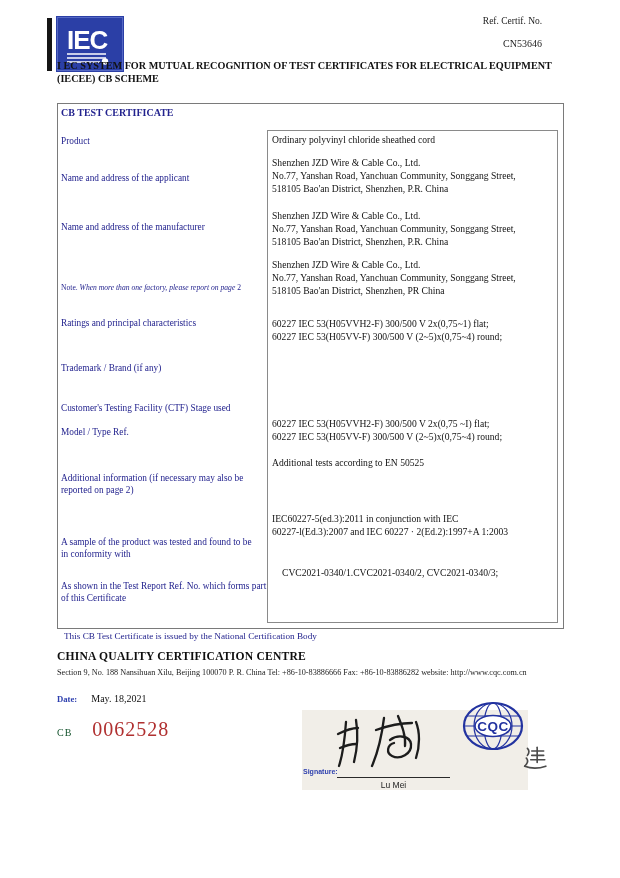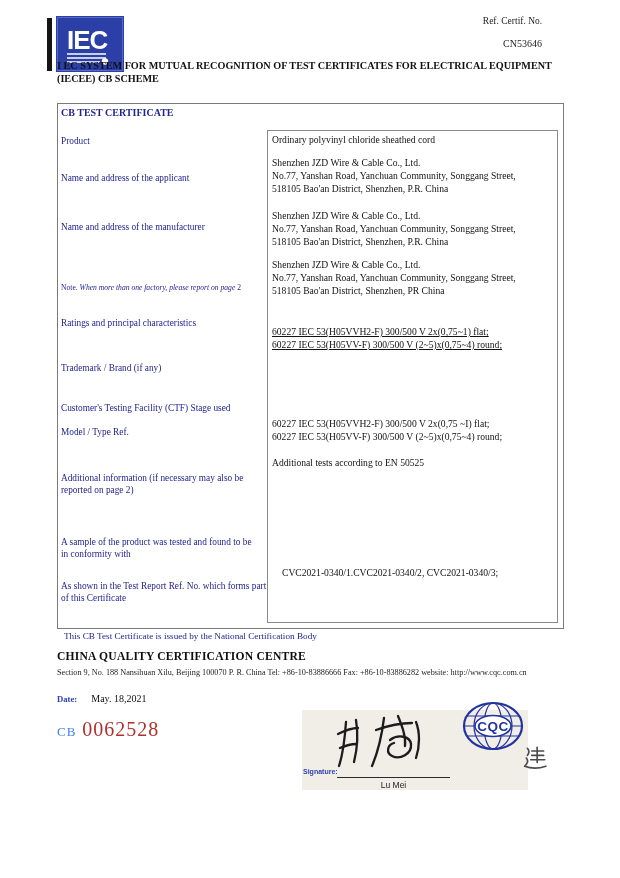--- a/index.html
+++ b/index.html
@@ -26,38 +26,38 @@
 
   .lbl { position:absolute; left:61px; width:200px; color:#23238e; font-size:9.3px; line-height:11.5px; }
   .val { position:absolute; left:272px; width:280px; color:#121212; font-size:9.6px; line-height:13px; white-space:pre-line; }
 
   .lbl-product      { top:136px; }   .val-product      { top:133px; }
   .lbl-applicant    { top:173px; }   .val-applicant    { top:156px; }
   .lbl-manufacturer { top:222px; }   .val-manufacturer { top:209px; }
   .lbl-factory      { top:267px; }   .val-factory      { top:258px; }
   .factory-note     { position:absolute; left:61px; top:283px; width:220px; color:#23238e; font-size:7.6px; }
   .factory-note .it { font-style:italic; }
-  .lbl-ratings      { top:318px; }   .val-ratings      { top:325px;text-decoration:underline; }
+  .lbl-ratings      { top:318px; }   .val-ratings      { top:317px; }
   .lbl-trademark    { top:363px; }
   .lbl-ctf          { top:403px; }
   .lbl-model        { top:427px; }   .val-model        { top:417px; }
   .lbl-additional   { top:461px; width:208px;margin-top:12px; }  .val-additional { top:456px; }
   .lbl-conformity   { top:537px; }   .val-conformity   { top:512px; }
   .lbl-testreport   { top:581px; width:206px; }  .val-testreport { top:566px; padding-left:10px; }
 
   .footer-note { left:64px; top:631px; font-size:9.2px; color:#23238e; }
 
   
   .issuer-name    { left:57px; top:650px; font-size:11.6px; font-weight:bold; letter-spacing:0.2px; color:#0f0f0f; }
   .issuer-address { left:57px; top:668px; width:545px; font-size:8.2px; color:#1c1c1c; }
   .date-row   { left:57px; top:693px; display:flex; align-items:baseline;text-align:center; }
   .date-label { color:#2d3fae; font-size:8.7px; font-weight:bold; margin-right:14px; }
   .date-value { color:#111; font-size:10px; }
   .cb-row    { left:57px; top:718px; display:flex; align-items:baseline; }
-  .cb-prefix { color:#3b82f6; font-size:13px; margin-right:6px; letter-spacing:1px; }
+  .cb-prefix { color:#14532d; font-size:10px; margin-right:20px; letter-spacing:1px; }
   .cb-number { color:#b03030; font-size:20px; letter-spacing:1px; }
 
   
   .sig-patch { left:302px; top:710px; width:226px; height:80px; background:#f1eee8; }
   .sig-handwriting { left:332px; top:712px; width:122px; height:60px; }
   .sig-label { left:303px; top:768px; font-family:"Liberation Sans", sans-serif; font-size:7px; font-weight:bold; color:#2d3fae; }
   .sig-line  { left:337px; top:777px; width:113px; height:1px; background:#2a2a2a; }
   .sig-name  { left:340px; top:780px; width:107px; text-align:center; font-family:"Liberation Sans", sans-serif; font-size:8.5px; color:#222; }
   .cqc-logo  { left:462px; top:700px; width:62px; height:57px; }
   .jian-stamp{ left:522px; top:744px; width:26px; height:26px; }
@@ -119,20 +119,22 @@
   <div class="lbl lbl-trademark">Trademark / Brand (if any)</div>
 
   <div class="lbl lbl-model">Model / Type Ref.</div>
   <div class="val val-model">60227 IEC 53(H05VVH2-F) 300/500 V 2x(0,75 ~I) flat;
 60227 IEC 53(H05VV-F) 300/500 V (2~5)x(0,75~4) round;</div>
 
   <div class="lbl lbl-additional">Additional information (if necessary may also be reported on page 2)</div>
   <div class="val val-additional">Additional tests according to EN 50525</div>
 
   <div class="lbl lbl-conformity">A sample of the product was tested and found to be in conformity with</div>
+  <div class="val val-conformity">IEC60227-5(ed.3):2011 in conjunction with IEC
+60227-l(Ed.3):2007 and IEC 60227 · 2(Ed.2):1997+A 1:2003</div>
 
   <div class="lbl lbl-testreport">As shown in the Test Report Ref. No. which forms part of this Certificate</div>
   <div class="val val-testreport">CVC2021-0340/1.CVC2021-0340/2, CVC2021-0340/3;</div>
 
   <div class="abs footer-note">This CB Test Certificate is issued by the National Certification Body</div>
 
   <div class="abs issuer-name">CHINA QUALITY CERTIFICATION CENTRE</div>
   <div class="abs issuer-address">Section 9, No. 188 Nansihuan Xilu, Beijing 100070 P. R. China Tel: +86-10-83886666 Fax: +86-10-83886282 website: http://www.cqc.com.cn</div>
 
   <div class="abs date-row">

